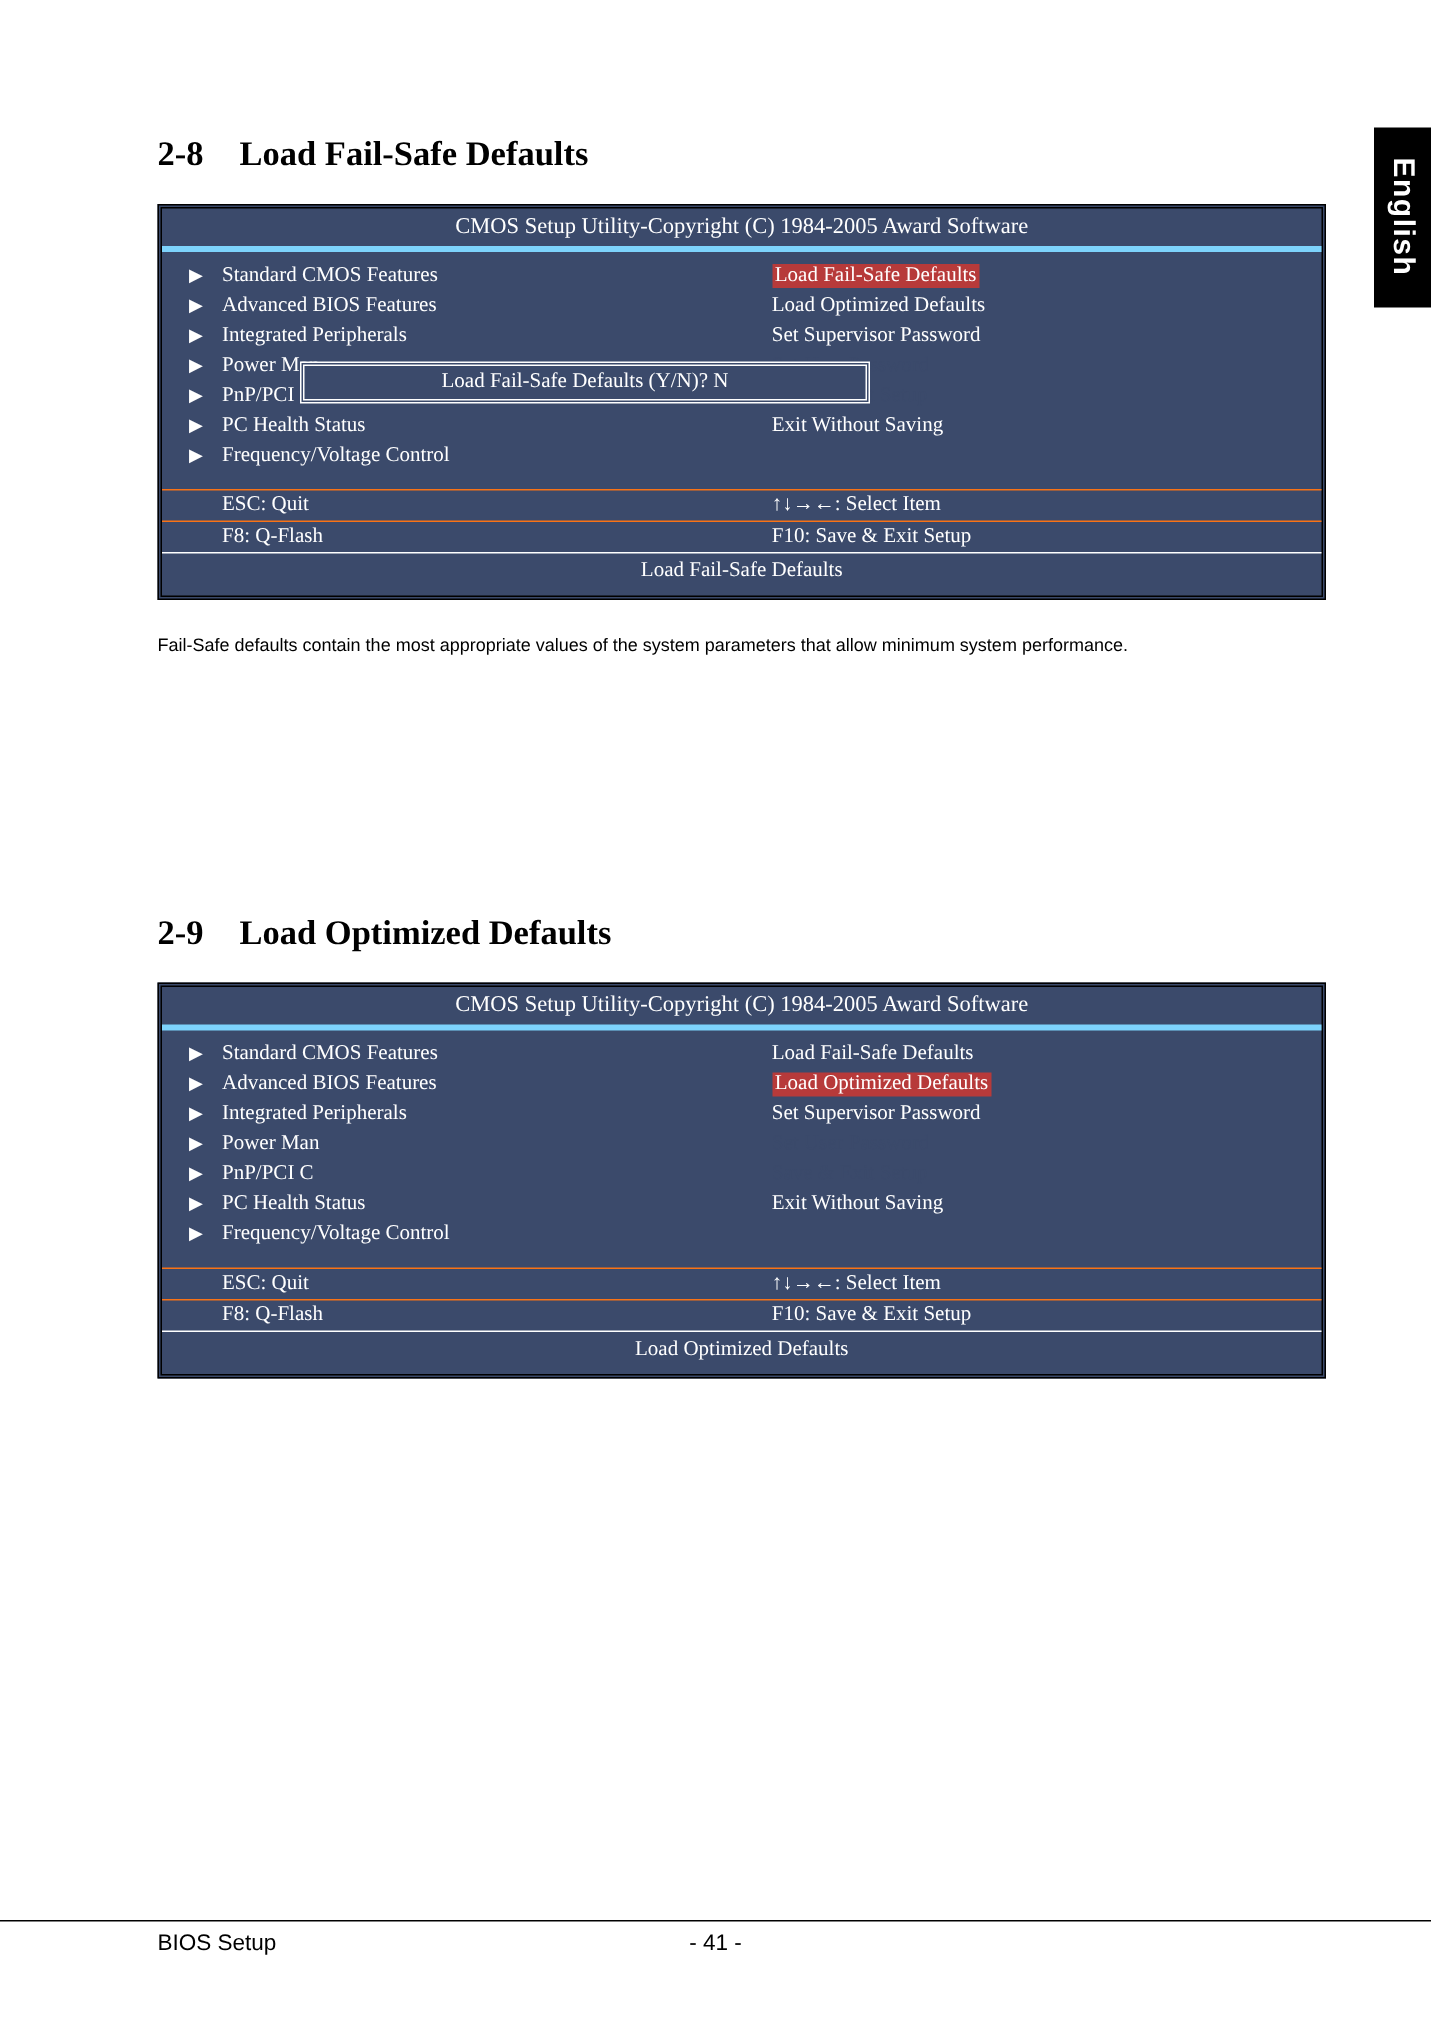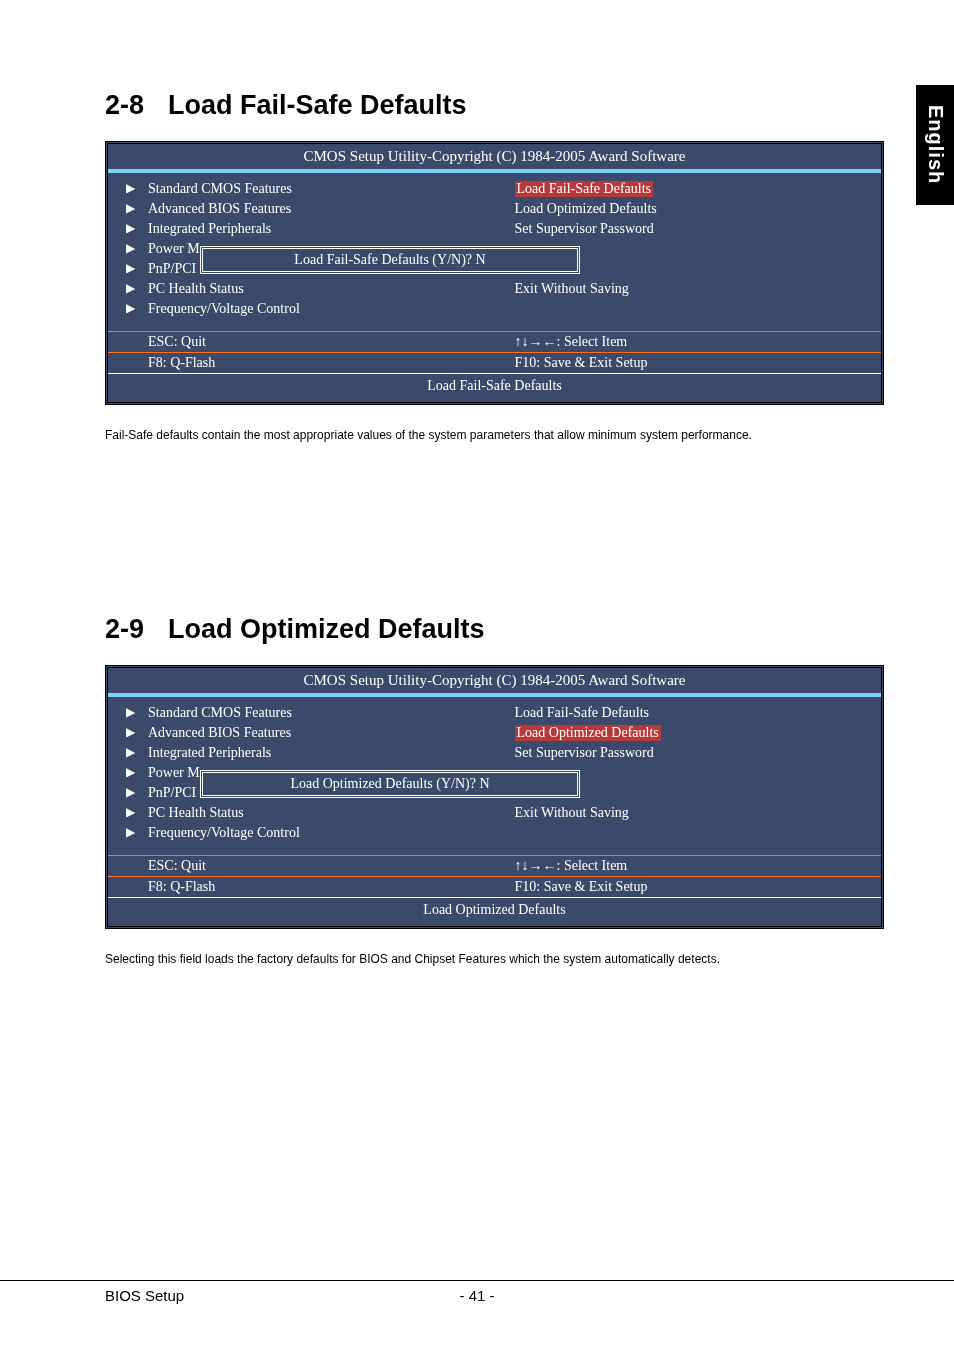--- a/index.html
+++ b/index.html
@@ -28,23 +28,23 @@
       align-items: center;
       justify-content: center;
       writing-mode: vertical-rl;
       text-orientation: mixed;
       letter-spacing: 1px;
     }
     .content {
       padding: 90px 70px 0 105px;
     }
     .section-heading {
-      font-size: 27px;
+      font-size: 23px;
       font-weight: bold;
-      font-family: Liberation Sans, sans-serif;
+      font-family: Liberation Serif, serif;
       margin-bottom: 20px;
     }
     .section-heading .num {
       margin-right: 24px;
     }
     .bios-box {
       border: 3px double #000;
       background: #3b4a6b;
       color: #fff;
       font-family: "Times New Roman", serif;
@@ -212,34 +212,32 @@
         <div class="menu-item"><span class="arrow">▶</span><span>Frequency/Voltage Control</span></div>
       </div>
       <div class="bios-col bios-col-right">
         <div class="menu-item"><span>Load Fail-Safe Defaults</span></div>
         <div class="menu-item"><span class="highlighted">Load Optimized Defaults</span></div>
         <div class="menu-item"><span>Set Supervisor Password</span></div>
         <div class="menu-item hidden-under"><span>Set User Password</span></div>
         <div class="menu-item hidden-under"><span>Save &amp; Exit Setup</span></div>
         <div class="menu-item"><span>Exit Without Saving</span></div>
       </div>
-      <div class="dialog-overlay">Load Optimized Defaults (Y/N)? N</div>
     </div>
     <div class="bios-footer1">
       <div>ESC: Quit</div>
       <div>↑↓→←: Select Item</div>
     </div>
     <div class="bios-footer1">
       <div>F8: Q-Flash</div>
       <div>F10: Save &amp; Exit Setup</div>
     </div>
     <div class="bios-footer2">Load Optimized Defaults</div>
   </div>
 
-  <p class="body-text">Selecting this field loads the factory defaults for BIOS and Chipset Features which the system automatically detects.</p>
 
 </div>
 
 <div class="page-footer">
   <span></span>
   <span class="center">- 41 -</span>
   <span>BIOS Setup</span>
 </div>
 
 </body></html>

